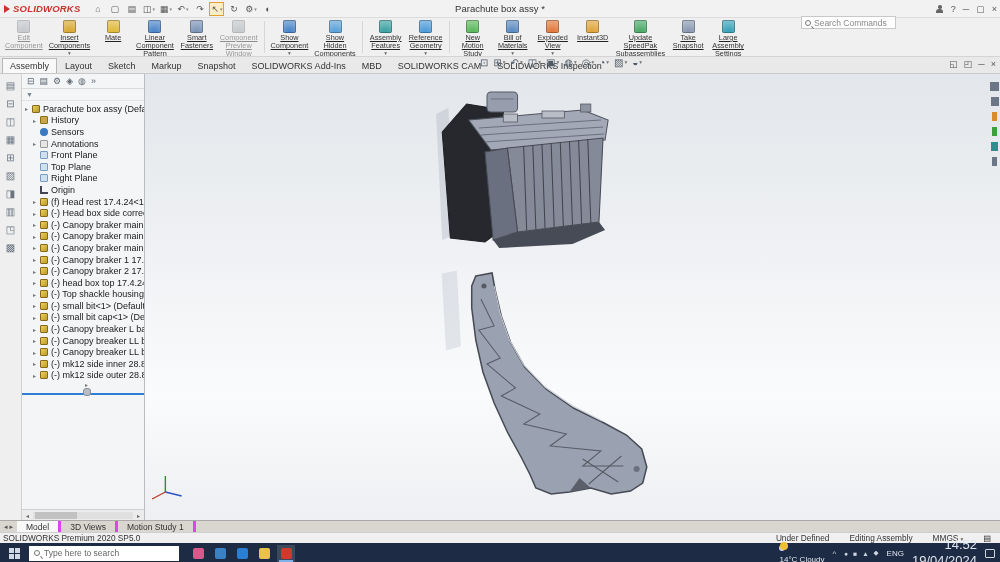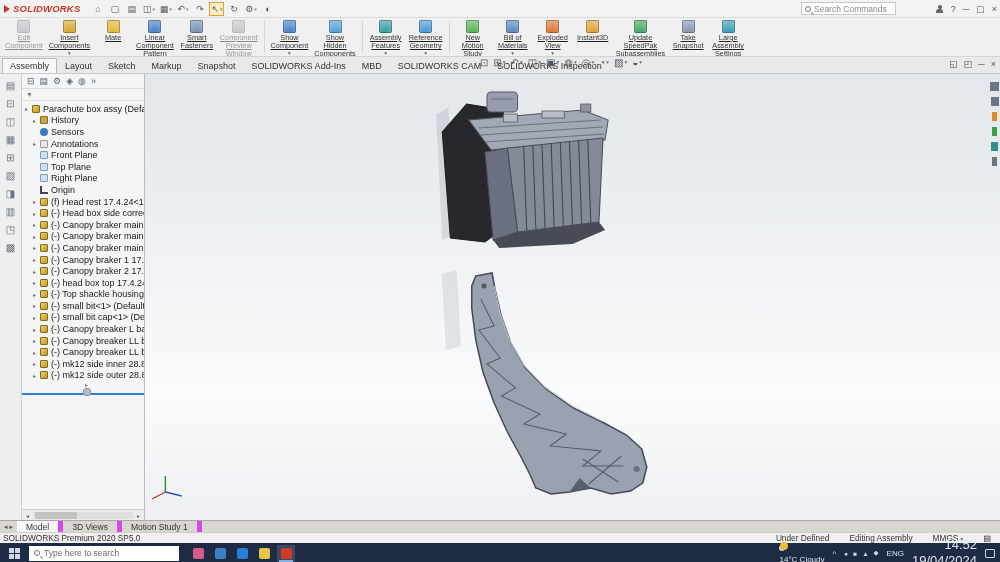--- a/index.html
+++ b/index.html
@@ -12,21 +12,21 @@
     display:flex;align-items:center;position:relative;}
   .logo{display:flex;align-items:center;gap:3px;padding-left:4px;}
   .logo-tri{width:0;height:0;border-left:6px solid #c8342a;border-top:4px solid transparent;border-bottom:4px solid transparent;}
   .logo-text{color:#c8342a;font-weight:bold;font-style:italic;font-size:9.5px;letter-spacing:.2px;}
   .qi{display:flex;gap:2px;margin-left:10px;}
   .q{min-width:15px;height:14px;display:flex;align-items:center;justify-content:center;
      font-size:9px;color:#555;border:1px solid transparent;}
   .q .dd{font-size:5px;color:#888;margin-left:1px;}
   .q.active{border-color:#e0a030;background:#fbeec6;}
   .tb-title{position:absolute;left:300px;right:300px;text-align:center;font-size:9.5px;color:#333;}
-  .tb-search{position:absolute;right:104px;top:2px;width:95px;height:13px;background:#fff;
+  .tb-search{position:absolute;right:104px;top:16px;width:95px;height:13px;background:#fff;
      border:1px solid #c8c8c8;display:flex;align-items:center;gap:3px;padding:0 3px;color:#888;font-size:8.5px;}
   .mag{width:6px;height:6px;border:1.2px solid #777;border-radius:50%;position:relative;flex:none;}
   .mag::after{content:"";position:absolute;width:3px;height:1.2px;background:#777;transform:rotate(45deg);left:5px;top:6px;}
   .wc{position:absolute;right:3px;top:0;height:18px;display:flex;align-items:center;gap:7px;color:#555;font-size:9px;}
   .person{width:8px;height:8px;position:relative;}
   .person::before{content:"";position:absolute;left:2.5px;top:0;width:3.5px;height:3.5px;border-radius:50%;background:#666;}
   .person::after{content:"";position:absolute;left:0.5px;top:4px;width:7px;height:3.5px;border-radius:3px 3px 0 0;background:#666;}
 
   
   .ribbon{height:39px;background:#f0f0f0;border-bottom:1px solid #d4d4d4;
@@ -78,21 +78,21 @@
 
   .viewport{flex:1;position:relative;
     background:linear-gradient(180deg,#e3e6ea 0%,#eff1f4 40%,#fafbfc 72%,#edeff2 100%);}
   svg.model{position:absolute;inset:0;width:100%;height:100%;}
   .right-tools{position:absolute;right:1px;top:8px;display:flex;flex-direction:column;gap:6px;align-items:center;}
   .rt{font-size:9px;line-height:1;}
 
   
   .bottomtabs{height:12px;background:#d9d6cf;display:flex;align-items:stretch;border-top:1px solid #a8a8a8;font-size:8.5px;}
   .bt-nav{display:flex;gap:2px;padding:0 4px;color:#555;font-size:7px;align-items:center;}
-  .btab{padding:0 9px;display:flex;align-items:center;border-right:5px solid #d946ef;color:#333;}
+  .btab{padding:0 9px;display:flex;align-items:center;border-right:3px solid #d946ef;color:#333;}
   .btab.active{background:#f8f8f8;}
 
   
   .statusbar{height:11px;background:#f0f0f0;border-top:1px solid #cfcfcf;display:flex;align-items:center;
     font-size:8.3px;color:#333;padding:0 3px;}
   .sb-right{margin-left:auto;display:flex;gap:20px;align-items:center;padding-right:6px;}
   .sb-dd{font-size:5.5px;color:#666;margin-left:2px;}
 
   
   .taskbar{height:20px;background:#1d2b44;display:flex;align-items:center;color:#dfe5ee;}
@@ -168,20 +168,21 @@
         <span class="q">
           <span>⚙</span>
           <span class="dd">▾</span>
         </span>
 
         <span class="q">
           <span>◐</span>
         </span>
 
     </div>
+    <div class="tb-title">Parachute box assy *</div>
     <div class="tb-search">
       <span class="mag"></span>
       <span>Search Commands</span>
     </div>
     <div class="wc">
       <span class="person"></span>
       <span>?</span>
       <span>─</span>
       <span>▢</span>
       <span>×</span>

